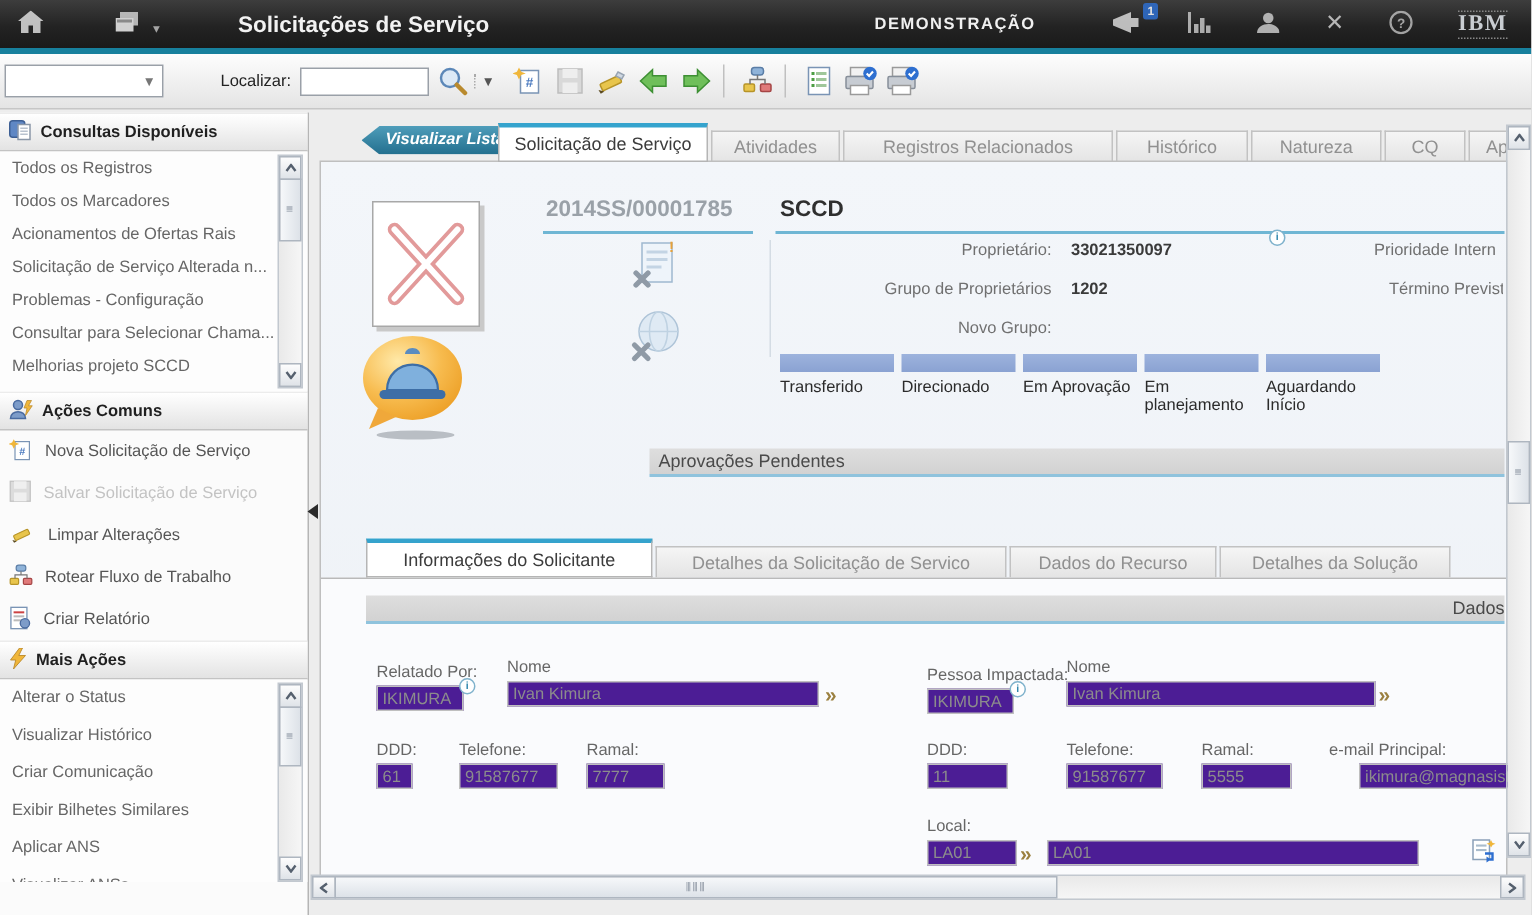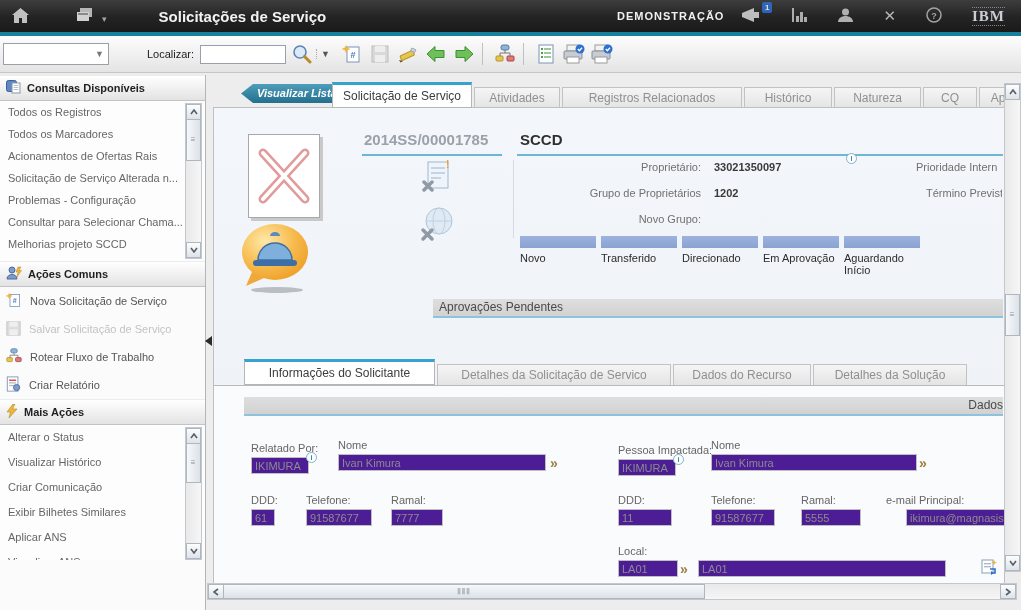--- a/index.html
+++ b/index.html
@@ -6,21 +6,21 @@
   #app{position:relative;width:1021px;height:610px;background:#ededed;overflow:hidden;
        font-family:"Liberation Sans","DejaVu Sans",sans-serif;font-size:11px;color:#333;}
   .abs{position:absolute;}
   .ico{display:inline-block;vertical-align:middle;}
 
   
   .topbar{position:absolute;left:0;top:0;width:100%;height:32px;
           background:linear-gradient(#3d3d3d,#232323 55%,#1a1a1a);
           display:flex;align-items:center;color:#e8e8e8;}
   .topbar .title{font-size:15px;font-weight:bold;color:#f2f2f2;margin-left:22px;}
-  .topbar .env{font-size:11px;font-weight:bold;letter-spacing:1px;color:#f0f0f0;margin-right:18px;}
+  .topbar .env{font-size:11px;font-weight:bold;letter-spacing:1px;color:#f0f0f0;margin-right:52px;}
   .tb-icon{position:relative;margin-right:30px;opacity:.85;cursor:pointer;}
   .badge{position:absolute;top:-6px;right:-10px;background:#2e6fd0;color:#fff;font-size:8px;
          font-weight:bold;padding:1px 3px;border-radius:2px;line-height:9px;}
   .ibm{font-family:"Liberation Serif","DejaVu Serif",serif;font-weight:bold;font-size:15px;
        color:#c9cdd2;letter-spacing:1px;margin-right:16px;border-bottom:1px dotted #888;border-top:1px dotted #888;}
   .accent{position:absolute;left:0;top:32px;width:100%;height:4px;background:#17809d;}
 
   
   .toolbar{position:absolute;left:0;top:36px;width:100%;height:36px;
            background:linear-gradient(#fdfdfd,#e4e4e4);border-bottom:1px solid #c6c6c6;
@@ -297,20 +297,27 @@
       </div>
       <div class="a-item disabled">
         <span class="ico"><svg width="15" height="15" viewBox="0 0 18 18">
               <rect x="1" y="1" width="16" height="16" fill="#dcdcdc" stroke="#c2c2c2"></rect>
               <rect x="4" y="1" width="10" height="6" fill="#efefef"></rect>
               <rect x="4" y="10" width="10" height="7" fill="#efefef"></rect>
             </svg></span>
         <span>Salvar Solicitação de Serviço</span>
       </div>
       <div class="a-item">
+        <span class="ico"><svg width="18" height="15" viewBox="0 0 22 20">
+              <rect x="3" y="9" width="14" height="5" rx="1" transform="rotate(-25 10 11)" fill="#e8c54c" stroke="#b79428"></rect>
+              <path d="M2 16l4 1-2.5 1.5z" fill="#5b4a20"></path>
+            </svg></span>
+        <span>Limpar Alterações</span>
+      </div>
+      <div class="a-item">
         <span class="ico"><svg width="16" height="16" viewBox="0 0 20 20">
               <rect x="6" y="1" width="8" height="5" rx="2" fill="#8fb3d9" stroke="#5a7da6"></rect>
               <rect x="1" y="12" width="7" height="5" rx="1" fill="#e8c54c" stroke="#b79428"></rect>
               <rect x="12" y="12" width="7" height="5" rx="1" fill="#e07a7a" stroke="#a54545"></rect>
               <path d="M10 6v3M10 9H5v3M10 9h5v3" stroke="#777" fill="none"></path>
             </svg></span>
         <span>Rotear Fluxo de Trabalho</span>
       </div>
       <div class="a-item">
         <span class="ico"><svg width="15" height="16" viewBox="0 0 16 18">
@@ -430,33 +437,33 @@
       <div class="flabel" style="left:327px;top:79px;">Grupo de Proprietários</div>
       <div class="fvalue" style="left:500px;top:79px;">1202</div>
       <div class="cutlabel" style="left:712px;top:79px;width:76px;">Término Previst</div>
 
       <div class="flabel" style="left:327px;top:105px;">Novo Grupo:</div>
       <div class="fvalue" style="left:500px;top:105px;"></div>
 
       <div class="steps">
         <div class="step">
             <div class="bar"></div>
-            <div class="slabel">Novo</div>
-          </div>
-        <div class="step">
-            <div class="bar"></div>
             <div class="slabel">Transferido</div>
           </div>
         <div class="step">
             <div class="bar"></div>
             <div class="slabel">Direcionado</div>
           </div>
         <div class="step">
             <div class="bar"></div>
             <div class="slabel">Em Aprovação</div>
+          </div>
+        <div class="step">
+            <div class="bar"></div>
+            <div class="slabel">Em planejamento</div>
           </div>
         <div class="step">
             <div class="bar"></div>
             <div class="slabel">Aguardando Início</div>
           </div>
       </div>
 
       <div class="sechdr" style="left:219px;top:191px;width:564px;">Aprovações Pendentes</div>
 
       <div class="subtabs">

